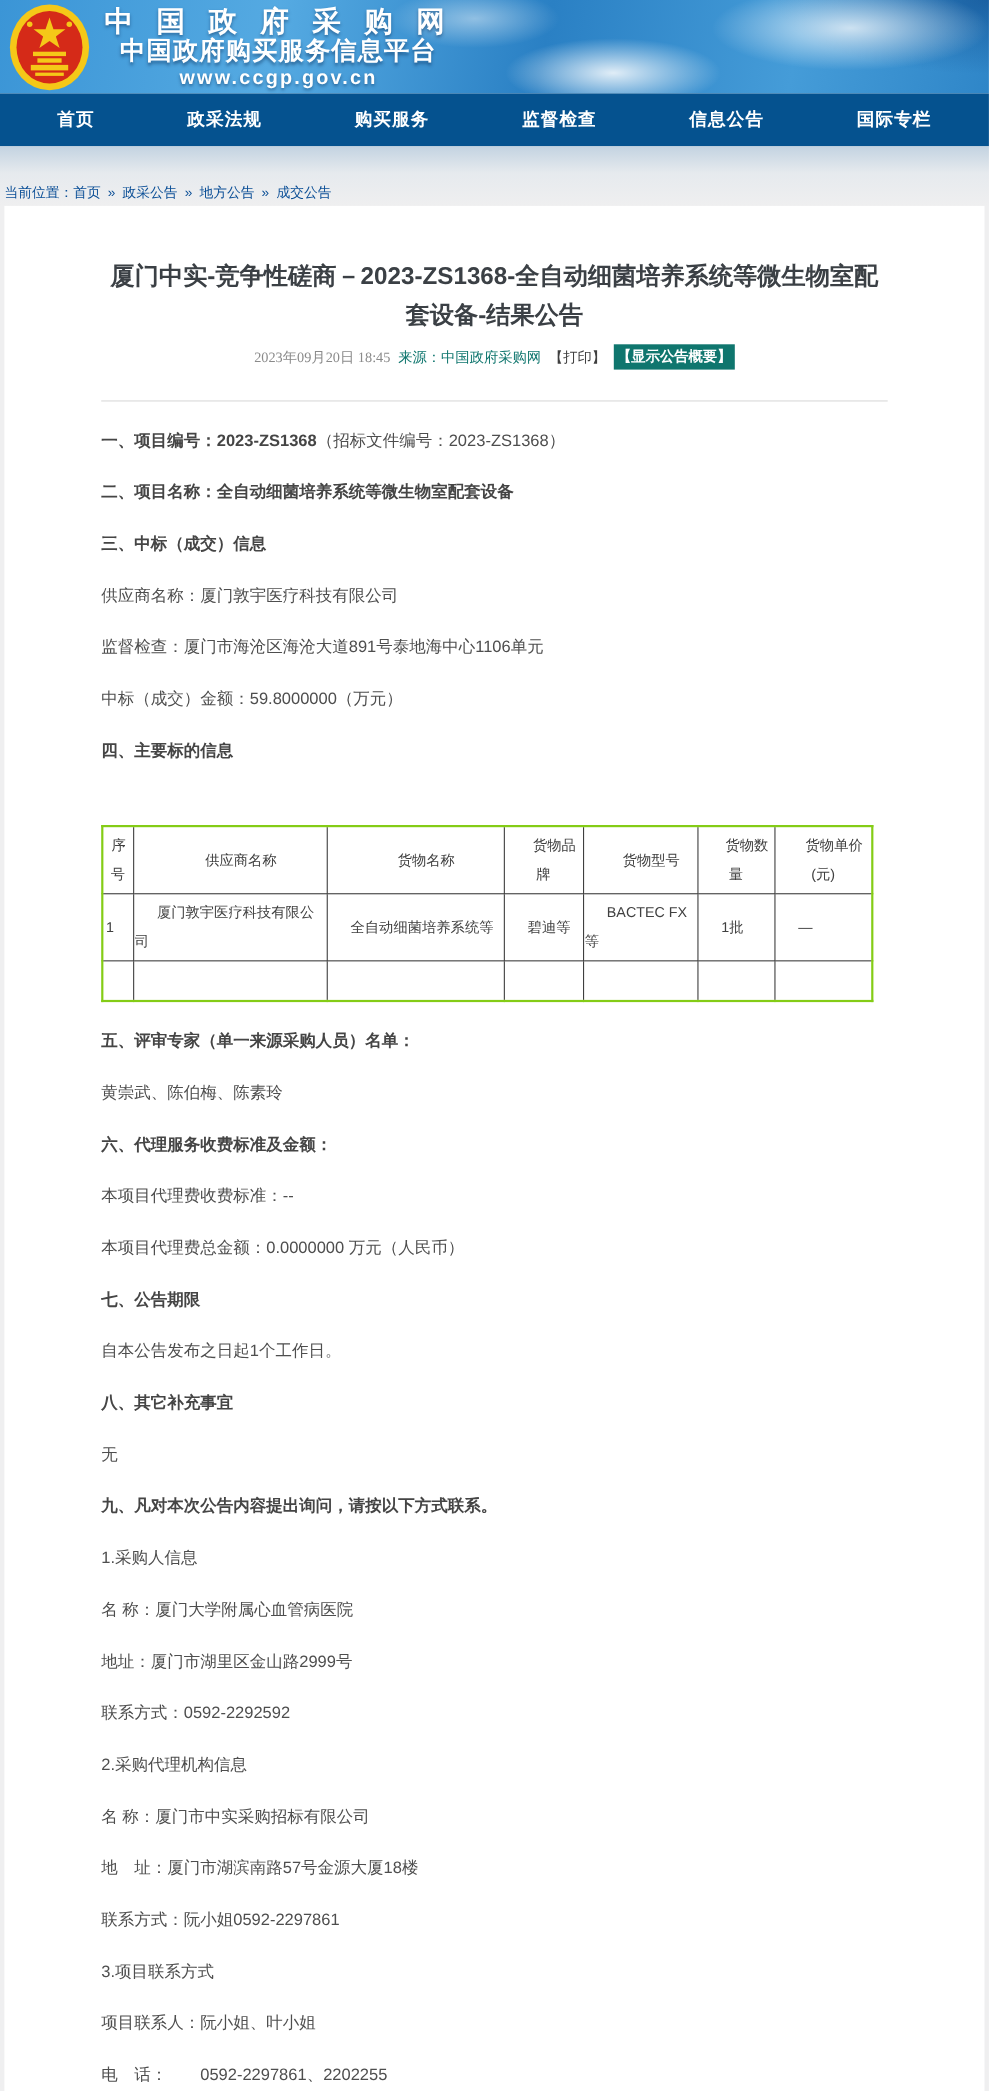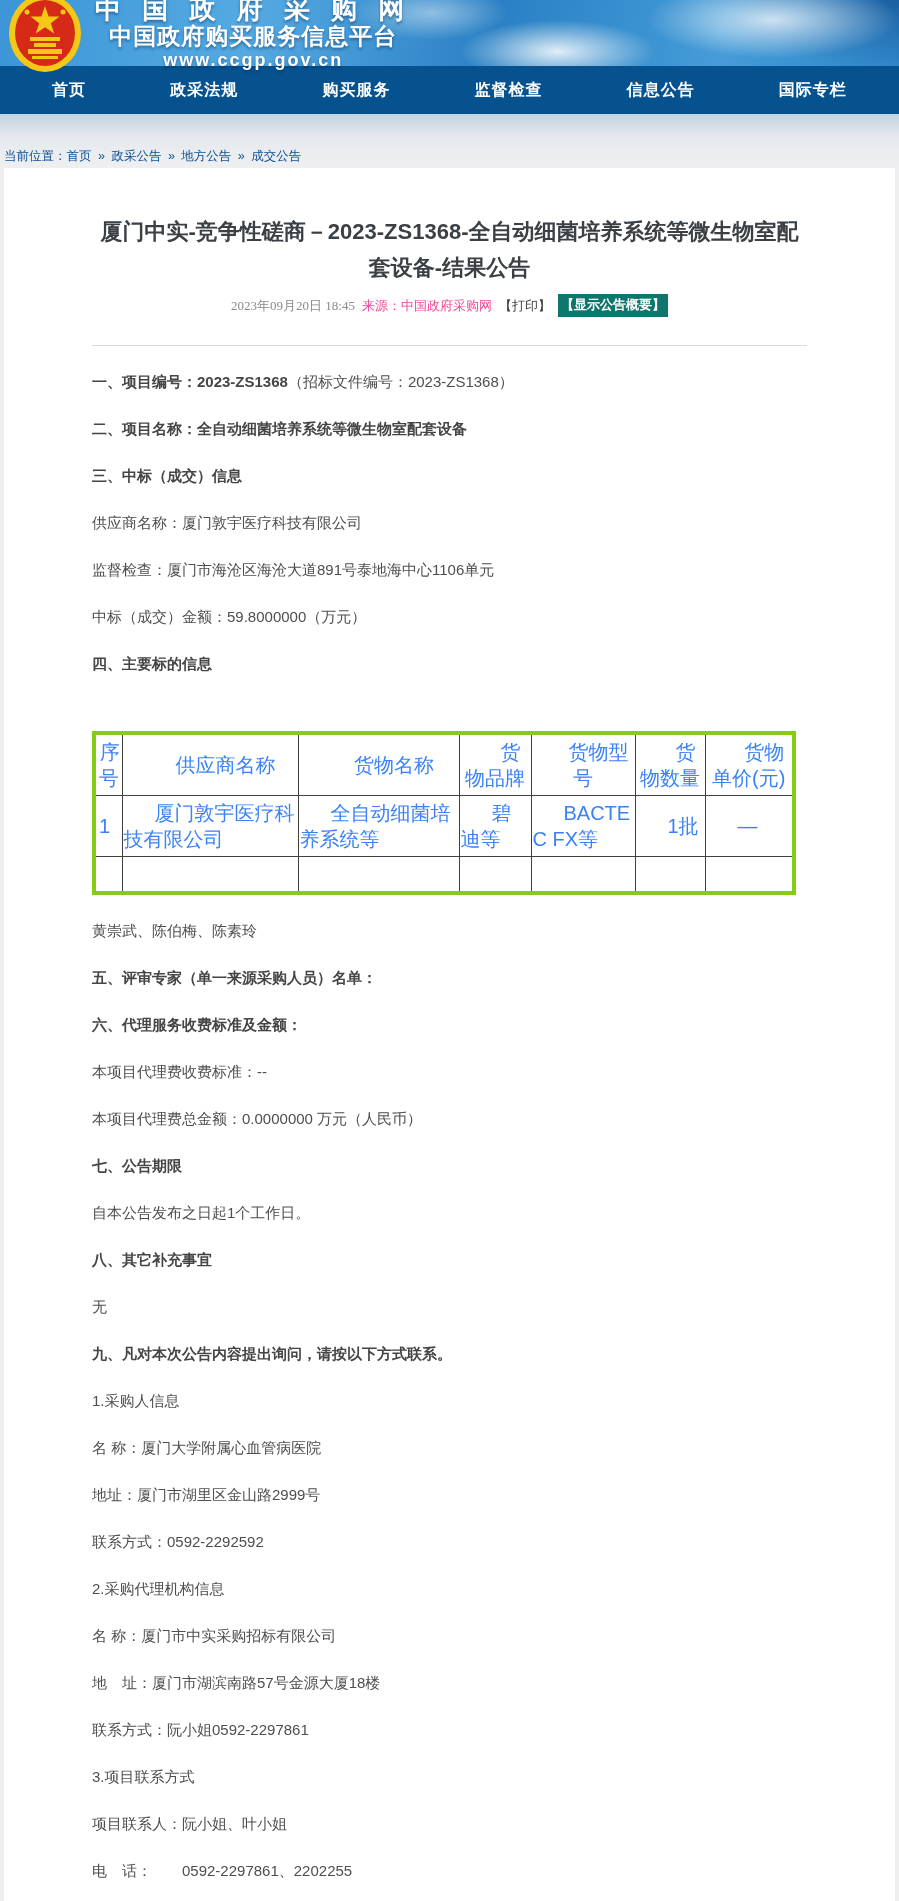--- a/index.html
+++ b/index.html
@@ -5,21 +5,21 @@
   * { box-sizing: border-box; }
   html, body { margin: 0; padding: 0; }
   body {
     width: 899px; height: 1901px; overflow: hidden;
     background: #efeff0;
     font-family: "Liberation Sans", "DejaVu Sans", sans-serif;
   }
 
   
   .site-header {
-    height: 66px;
+    height: 85px;
     display: flex; align-items: center; gap: 13px;
     padding-left: 8px;
     background:
       radial-gradient(ellipse 140px 45px at 62% 78%, rgba(255,255,255,.85), rgba(255,255,255,0) 70%),
       radial-gradient(ellipse 180px 55px at 86% 30%, rgba(255,255,255,.75), rgba(255,255,255,0) 70%),
       radial-gradient(ellipse 110px 38px at 48% 20%, rgba(255,255,255,.45), rgba(255,255,255,0) 70%),
       radial-gradient(ellipse 260px 90px at 100% 0%, rgba(8,64,130,.55), rgba(8,64,130,0) 75%),
       linear-gradient(100deg, #3b95d6 0%, #55aae2 28%, #2a80c4 55%, #459cd8 80%, #2f86c8 100%);
   }
   .logo-link { display: flex; align-items: center; gap: 13px; text-decoration: none; cursor: pointer; }
@@ -62,37 +62,37 @@
   h1.page-title {
     margin: 12px 0 0 0;
     font-size: 22px; font-weight: bold; line-height: 36px;
     text-align: center; color: #3b4045;
   }
   .meta {
     margin-top: 8px;
     display: flex; justify-content: center; align-items: center; gap: 7px;
     font-size: 13px; color: #8a8a8a; white-space: nowrap; font-family: Liberation Serif, serif;
   }
-  .meta .src { color: #ec4899; }
+  .meta .src { color: #0f766e; }
   .meta .print { color: #3f3f3f; text-decoration: none; cursor: pointer; }
   .meta .badge {
     background: #0f766e; color: #fff; font-weight: bold;
     padding: 2px 3px 3px 3px; text-decoration: none; cursor: pointer;
   }
   hr.rule { border: none; border-top: 1px solid #dadada; margin: 28px 0 10px 0; }
 
   p.para { margin: 24px 0; font-size: 15px; line-height: 23px; color: #4e4e4e; }
   p.para b { color: #454545; }
 
   
   table.items {
     border-collapse: collapse; table-layout: fixed;
     width: 700px; margin: 56px 0 6px 0;
-    border: 4px solid #84cc16;
-    font-size: 20px; color: #3b82f6;
+    border: 2px solid #84cc16;
+    font-size: 13px; color: #404040;
   }
   table.items th, table.items td {
     border: 1px solid #3f3f3f;
     font-weight: 400;
     padding: 4px 1px;
     vertical-align: middle;
     text-indent: 1.55em;
     line-height: 26px;
     word-break: break-all;
     overflow: hidden;
@@ -201,22 +201,22 @@
       <td></td>
       <td></td>
       <td></td>
       <td></td>
       <td></td>
       <td></td>
     </tr>
   </tbody>
     </table>
 
+  <p class="para"><b>五、评审专家（单一来源采购人员）名单：</b><span></span></p>
   <p class="para"><b></b><span>黄崇武、陈伯梅、陈素玲</span></p>
-  <p class="para"><b>五、评审专家（单一来源采购人员）名单：</b><span></span></p>
   <p class="para"><b>六、代理服务收费标准及金额：</b><span></span></p>
   <p class="para"><b></b><span>本项目代理费收费标准：--</span></p>
   <p class="para"><b></b><span>本项目代理费总金额：0.0000000 万元（人民币）</span></p>
   <p class="para"><b>七、公告期限</b><span></span></p>
   <p class="para"><b></b><span>自本公告发布之日起1个工作日。</span></p>
   <p class="para"><b>八、其它补充事宜</b><span></span></p>
   <p class="para"><b></b><span>无</span></p>
   <p class="para"><b>九、凡对本次公告内容提出询问，请按以下方式联系。</b><span></span></p>
   <p class="para"><b></b><span>1.采购人信息</span></p>
   <p class="para"><b></b><span>名 称：厦门大学附属心血管病医院</span></p>

